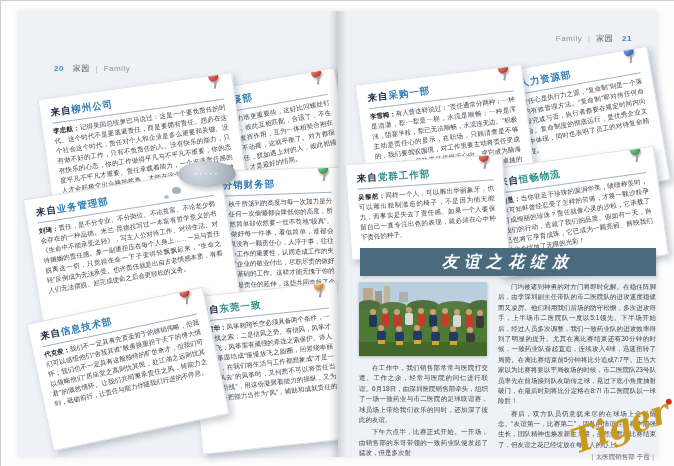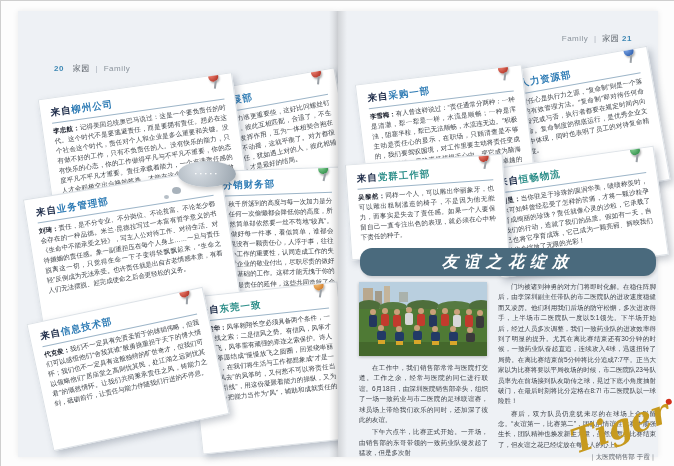--- a/index.html
+++ b/index.html
@@ -52,21 +52,21 @@
           background:radial-gradient(circle at 35% 30%,#d9dfe5,#96a1ab);box-shadow:2px 3px 4px rgba(0,0,0,.2);
           display:flex;align-items:center;justify-content:center;color:#ffffff;font-size:9px;letter-spacing:2px;font-weight:bold;}
   .bubble-tail1{position:absolute;left:38px;top:30px;width:9px;height:7px;border-radius:50%;background:#a8b2bb;}
   .bubble-tail2{position:absolute;left:30px;top:38px;width:5px;height:4px;border-radius:50%;background:#b6bfc7;}
   .talk-text{position:absolute;left:0;top:24px;font-size:27px;font-weight:bold;font-family:"Liberation Sans",sans-serif;}
   .t1{color:#6a5acd;} .t2{color:#e2782a;} .t3{color:#3a68b8;} .t4{color:#e2572a;}
   
   .banner{position:absolute;left:22px;top:237px;width:296px;height:28px;background:#4a6a7d;color:#ffffff;
           display:flex;align-items:center;justify-content:center;
           font-family:"DejaVu Serif",serif;font-style:italic;font-weight:bold;font-size:16px;letter-spacing:6px;
-          box-shadow:1px 2px 3px rgba(0,0,0,.15);border-radius:12px;}
+          box-shadow:1px 2px 3px rgba(0,0,0,.15);}
   .photo{position:absolute;left:21px;top:271px;width:128px;height:74px;box-shadow:0 1px 3px rgba(0,0,0,.25);}
   .col-left{position:absolute;left:21px;top:352px;width:129px;}
   .col-right{position:absolute;left:160px;top:271px;width:158px;}
   .col-left p,.col-right p{margin:0 0 2px;font-size:6.5px;line-height:1.6;color:#3c4148;text-align:justify;text-indent:2em;}
   .byline{margin-top:3px;font-size:6.5px;color:#5a6068;text-align:right;}
   
   .watermark{position:absolute;left:566px;top:396px;transform:rotate(-19deg);z-index:9;color:#c79a1e;white-space:nowrap;}
   .wm-en{font-family:"DejaVu Serif",serif;font-style:italic;font-weight:bold;font-size:34px;line-height:1;}
   .wm-cn{font-size:15px;font-weight:bold;letter-spacing:1px;vertical-align:14px;margin-left:2px;}
   .wm-dot{display:inline-block;width:6px;height:6px;border-radius:50%;background:#d2301c;vertical-align:16px;margin-right:2px;}
@@ -145,21 +145,21 @@
       <div class="bubble-tail1"></div>
       <div class="bubble-tail2"></div>
     </div>
   </div>
 
   <div class="page page-right">
     <div class="hdr hdr-right">
       <span>Family</span>
       <span class="div">|</span>
       <span class="cn">家园</span>
-      <span class="pgnum" style="">21</span>
+      <span class="pgnum" style="margin-left:6px;">21</span>
     </div>
 
     <div class="card c8">
       <div class="pin pin-blue">
           <span class="head"></span>
           <span class="stem"></span>
         </div>
       <h3><span class="prefix">来自</span><span class="dept-blue">人力资源部</span></h3>
       <p><span class="author">赵睿：</span><span>责任心是执行力之源，“复命制”则是一个落实责任的有效管理方法。“复命制”即对待任何命令，不管完成与否，执行者都要在规定时间内向领导复命。复命制度的彻底运行，是优秀企业文化的集中体现，同时也表明了员工的对待复命精神的态度。</span></p>
     </div>

